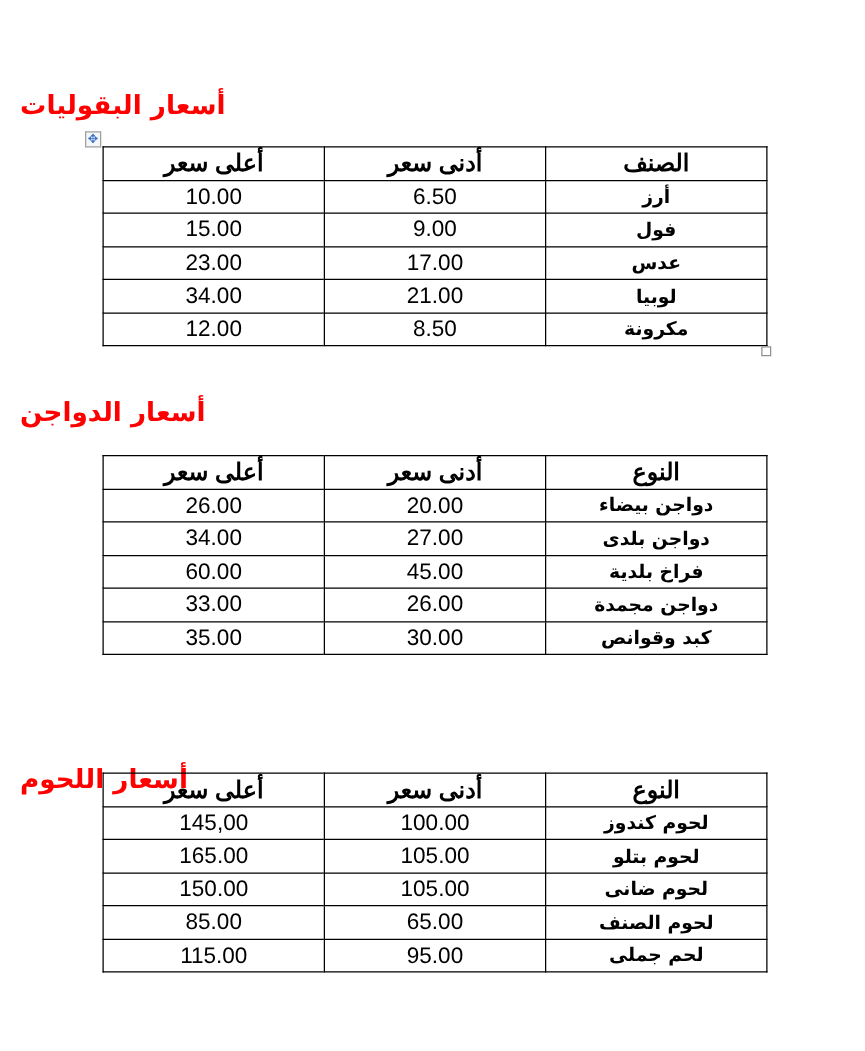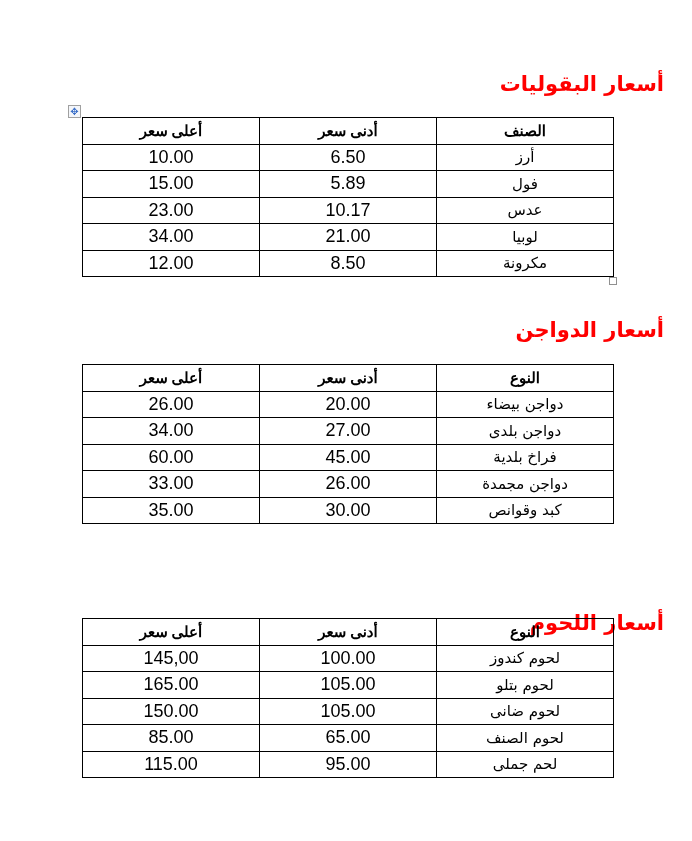--- a/index.html
+++ b/index.html
@@ -1,21 +1,21 @@
 <!DOCTYPE html>
 <html><head>
 <meta charset="utf-8">
 <style>
   html, body { margin:0; padding:0; background:#ffffff; }
   body { width:692px; height:841px; position:relative; overflow:hidden; font-family:"Liberation Sans", sans-serif; }
-  .title { position:absolute; left:0; width:664px; text-align:right; color:#ff0000; font-weight:bold; font-size:21px; direction:rtl; font-family:"DejaVu Sans", sans-serif; }
+  .title { position:absolute; left:16px; width:664px; text-align:left; color:#ff0000; font-weight:bold; font-size:21px; direction:rtl; font-family:"DejaVu Sans", sans-serif; }
   table.price { position:absolute; left:82px; width:529px; border-collapse:collapse; table-layout:fixed; direction:rtl; }
   table.price td, table.price th { border:1px solid #000; height:25.5px; padding:0; text-align:center; vertical-align:middle; }
-  table.price th { font-weight:bold; font-size:15px; font-family:Liberation Serif, serif; }
-  td.name { font-weight:normal; font-size:15px; font-family:"DejaVu Sans", sans-serif; }
+  table.price th { font-weight:bold; font-size:19px; font-family:Liberation Sans, sans-serif; }
+  td.name { font-weight:bold; font-size:15px; font-family:"DejaVu Sans", sans-serif; }
   td.num { font-size:18px; font-family:"Liberation Sans", sans-serif; direction:ltr; }
   .move-handle { position:absolute; left:68px; top:105px; width:11px; height:11px; border:1px solid #a0a0a0; background:#f4f6fa; color:#3a6fc8; font-size:10px; line-height:11px; text-align:center; }
   .resize-handle { position:absolute; left:609px; top:277px; width:6px; height:6px; border:1px solid #909090; background:#fff; }
 </style>
 </head>
 <body>
 
 <div class="title" style="top:72px;">أسعار البقوليات</div>
 <div class="move-handle">✥</div>
 <table class="price" style="top:117px;">
@@ -25,26 +25,26 @@
     <th style="width:176px;">أدنى سعر</th>
     <th style="width:176px;">أعلى سعر</th>
   </tr>
   <tr>
     <td class="name">أرز</td>
     <td class="num">6.50</td>
     <td class="num">10.00</td>
   </tr>
   <tr>
     <td class="name">فول</td>
-    <td class="num">5.89</td>
+    <td class="num">9.00</td>
     <td class="num">15.00</td>
   </tr>
   <tr>
     <td class="name">عدس</td>
-    <td class="num">10.17</td>
+    <td class="num">17.00</td>
     <td class="num">23.00</td>
   </tr>
   <tr>
     <td class="name">لوبيا</td>
     <td class="num">21.00</td>
     <td class="num">34.00</td>
   </tr>
   <tr>
     <td class="name">مكرونة</td>
     <td class="num">8.50</td>

